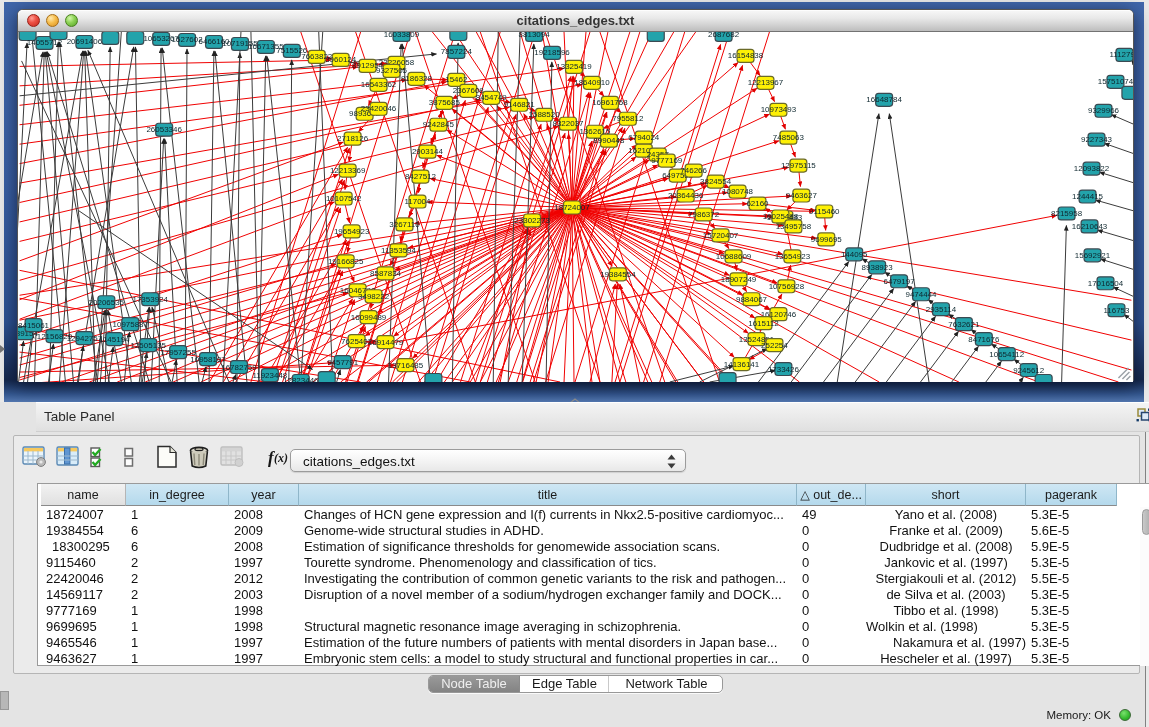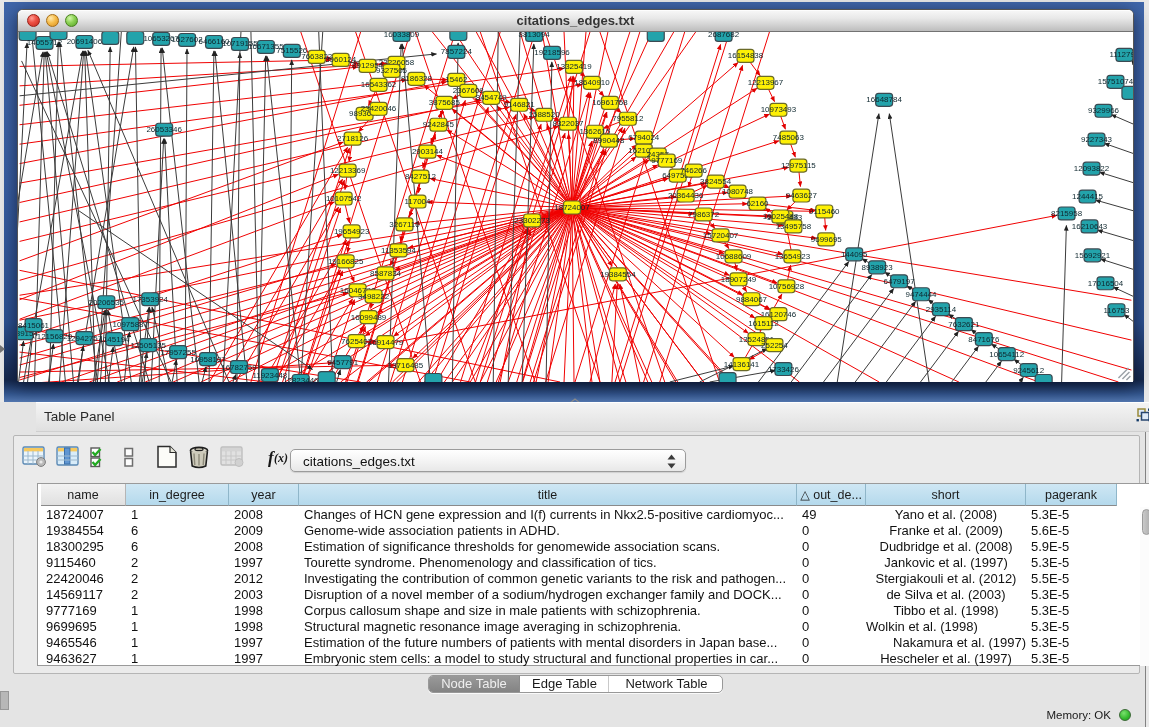--- a/index.html
+++ b/index.html
@@ -810,27 +810,27 @@
 <span class="c" style="left:196px;width:65px">2008</span>
 <span class="c" style="left:266px;width:492px">Changes of HCN gene expression and I(f) currents in Nkx2.5-positive cardiomyoc...</span>
 <span class="c" style="left:764px;width:60px">49</span>
 <span class="c" style="left:828px;width:160px;text-align:center">Yano et al. (2008)</span>
 <span class="c" style="left:993px;width:85px">5.3E-5</span>
 </div>
 <div class="row" style="left:0;top:39px;width:1100px">
 <span class="c" style="left:8px;width:80px">19384554</span>
 <span class="c" style="left:93px;width:95px">6</span>
 <span class="c" style="left:196px;width:65px">2009</span>
-<span class="c" style="left:266px;width:492px">Genome-wide association patients in ADHD.</span>
+<span class="c" style="left:266px;width:492px">Genome-wide structural studies in ADHD.</span>
 <span class="c" style="left:764px;width:60px">0</span>
 <span class="c" style="left:828px;width:160px;text-align:center">Franke et al. (2009)</span>
 <span class="c" style="left:993px;width:85px">5.6E-5</span>
 </div>
 <div class="row" style="left:0;top:55px;width:1100px">
-<span class="c" style="left:8px;width:80px">18300295</span>
+<span class="c" style="left:14px;width:80px">18300295</span>
 <span class="c" style="left:93px;width:95px">6</span>
 <span class="c" style="left:196px;width:65px">2008</span>
 <span class="c" style="left:266px;width:492px">Estimation of significance thresholds for genomewide association scans.</span>
 <span class="c" style="left:764px;width:60px">0</span>
 <span class="c" style="left:828px;width:160px;text-align:center">Dudbridge et al. (2008)</span>
 <span class="c" style="left:993px;width:85px">5.9E-5</span>
 </div>
 <div class="row" style="left:0;top:71px;width:1100px">
 <span class="c" style="left:8px;width:80px">9115460</span>
 <span class="c" style="left:93px;width:95px">2</span>
@@ -855,21 +855,20 @@
 <span class="c" style="left:196px;width:65px">2003</span>
 <span class="c" style="left:266px;width:492px">Disruption of a novel member of a sodium/hydrogen exchanger family and DOCK...</span>
 <span class="c" style="left:764px;width:60px">0</span>
 <span class="c" style="left:828px;width:160px;text-align:center">de Silva et al. (2003)</span>
 <span class="c" style="left:993px;width:85px">5.3E-5</span>
 </div>
 <div class="row" style="left:0;top:119px;width:1100px">
 <span class="c" style="left:8px;width:80px">9777169</span>
 <span class="c" style="left:93px;width:95px">1</span>
 <span class="c" style="left:196px;width:65px">1998</span>
-<span class="c" style="left:266px;width:492px">Corpus callosum shape and size in male patients with schizophrenia.</span>
 <span class="c" style="left:764px;width:60px">0</span>
 <span class="c" style="left:828px;width:160px;text-align:center">Tibbo et al. (1998)</span>
 <span class="c" style="left:993px;width:85px">5.3E-5</span>
 </div>
 <div class="row" style="left:0;top:135px;width:1100px">
 <span class="c" style="left:8px;width:80px">9699695</span>
 <span class="c" style="left:93px;width:95px">1</span>
 <span class="c" style="left:196px;width:65px">1998</span>
 <span class="c" style="left:266px;width:492px">Structural magnetic resonance image averaging in schizophrenia.</span>
 <span class="c" style="left:764px;width:60px">0</span>

